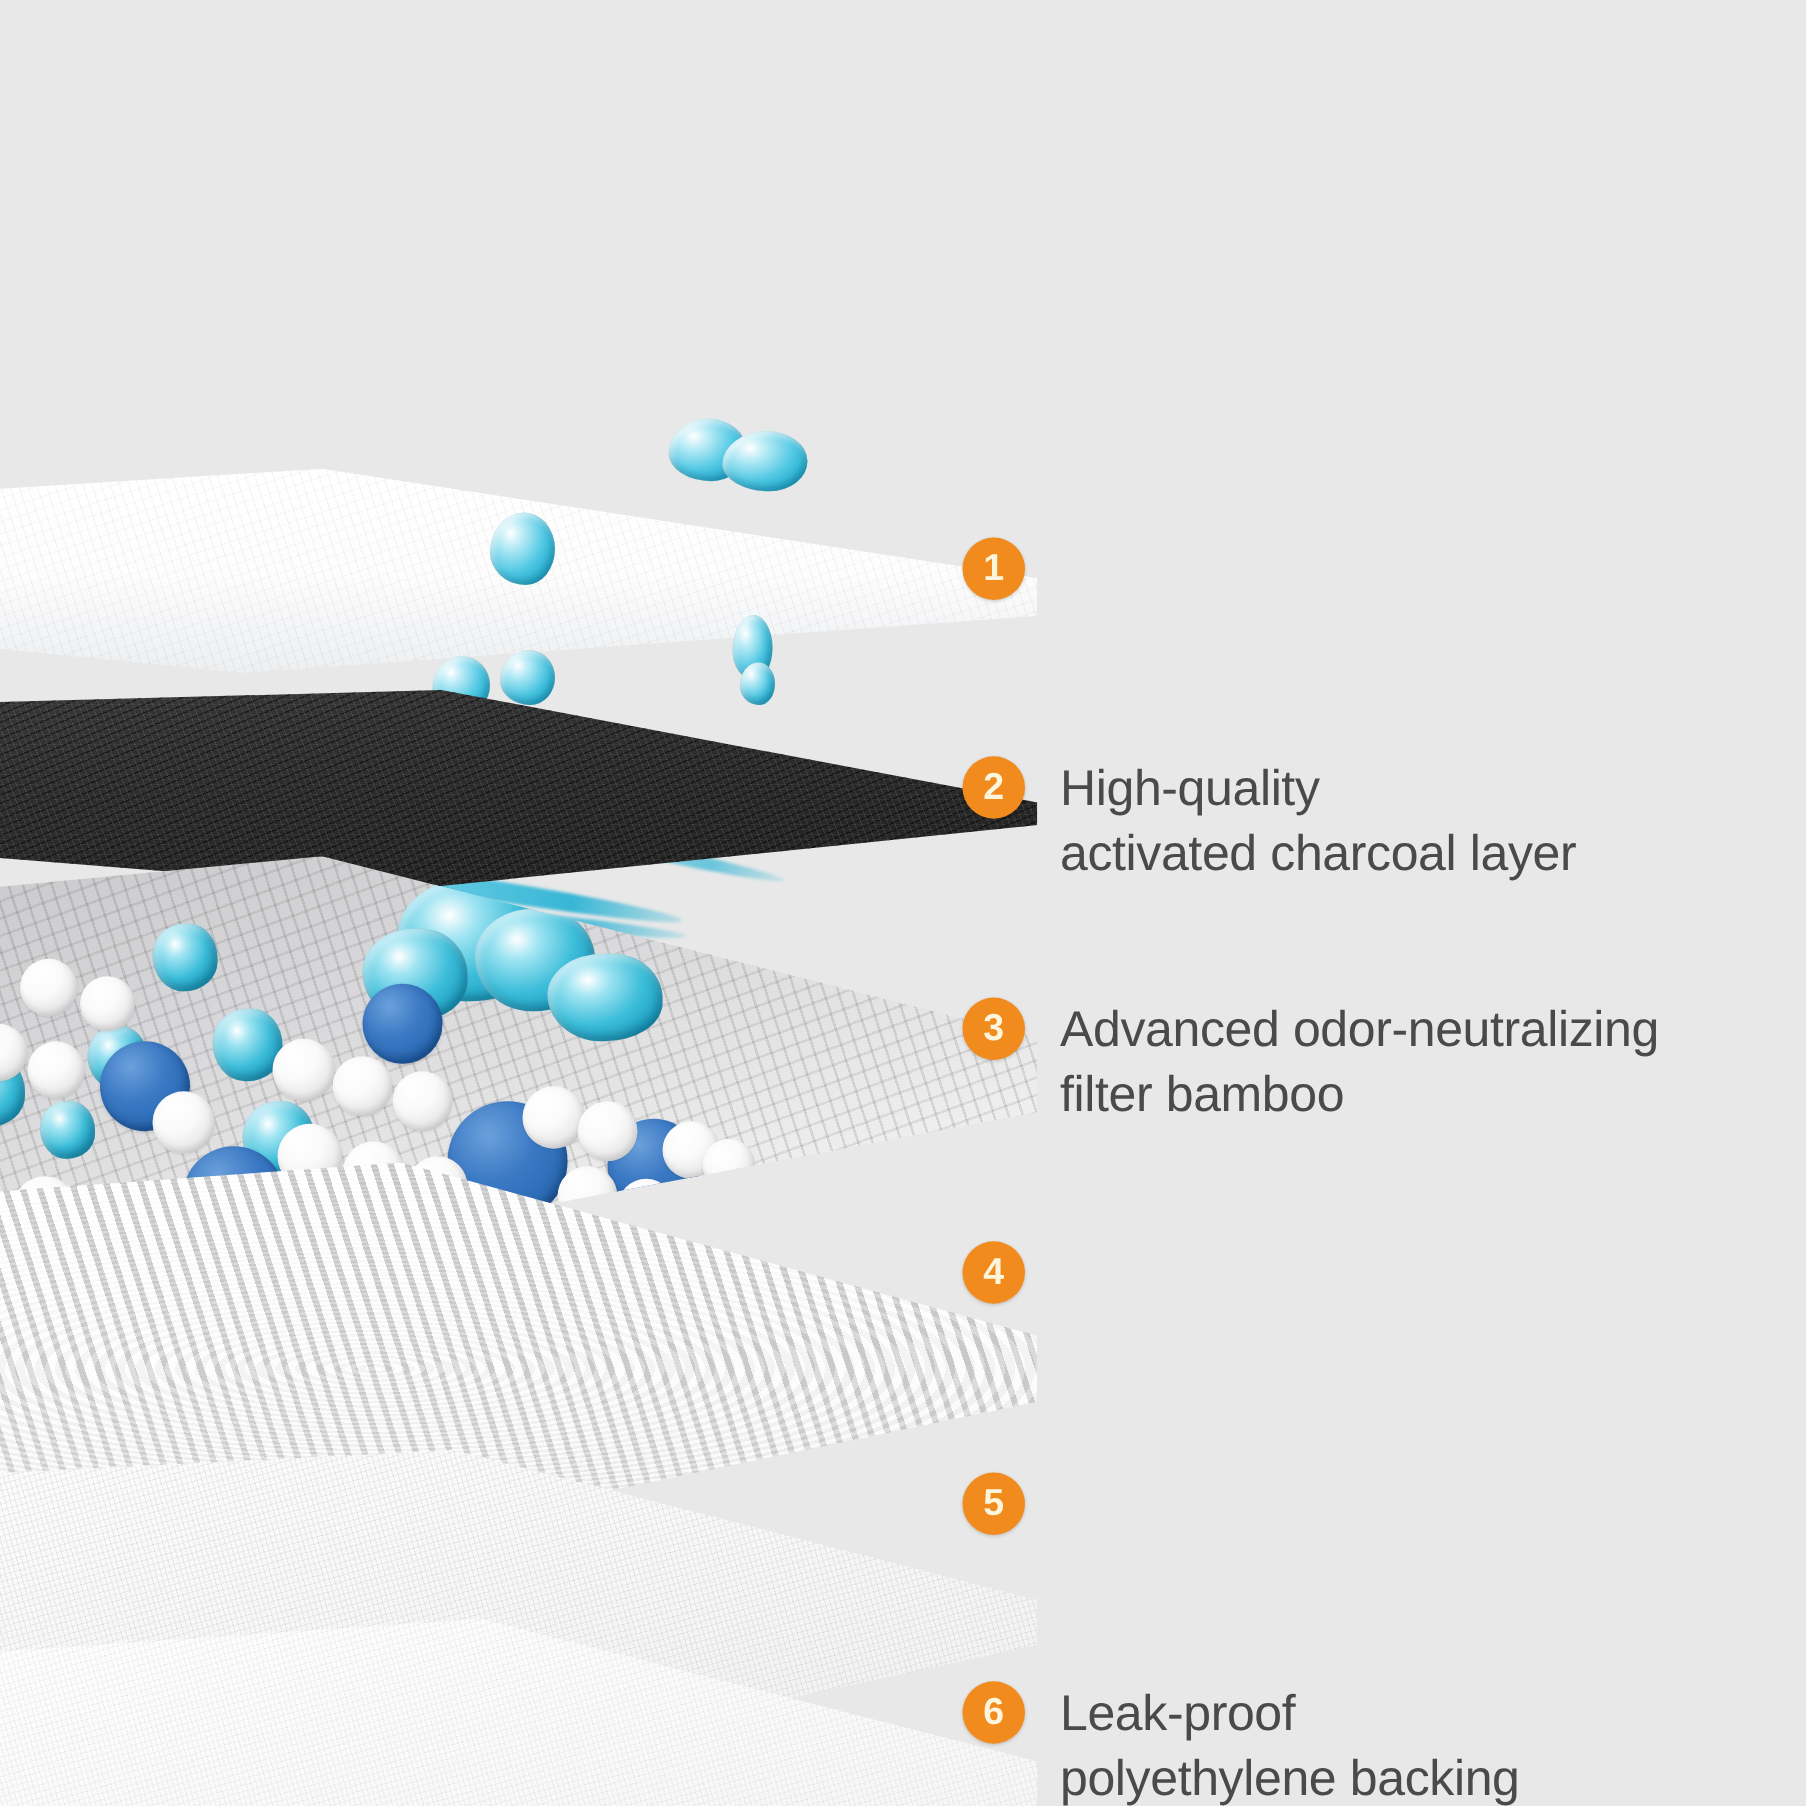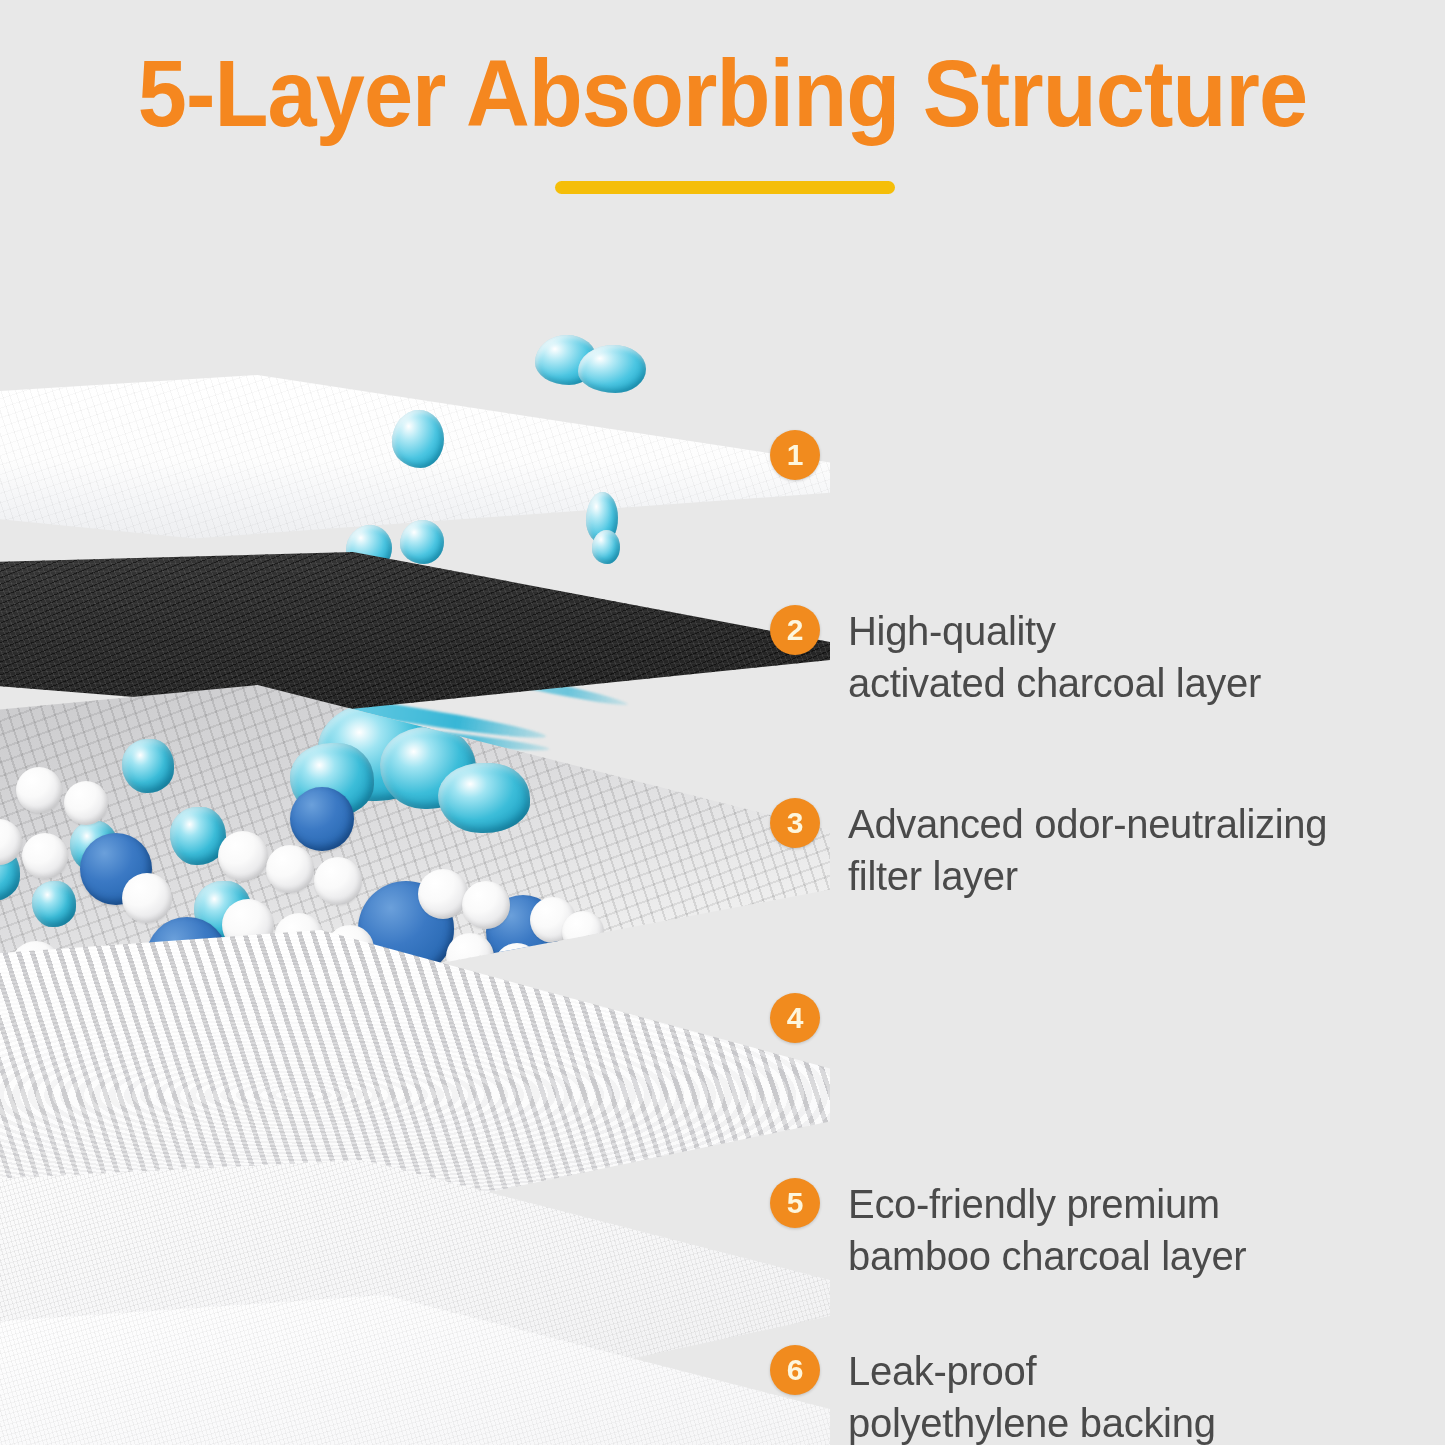--- a/index.html
+++ b/index.html
@@ -225,24 +225,20 @@
     font-weight:normal;
     letter-spacing:-0.3px;
     white-space:pre-line;
   }
 </style>
 </head>
 <body>
 
 <div id="page">
 
-  <div id="header">
-    <div id="title">5-Layer Absorbing Structure</div>
-    <div id="title-underline"></div>
-  </div>
 
   <div id="stage">
 
     <div class="layer" id="layer1"></div>
     <div id="layer1-tex"></div>
     <div class="streak" style="left:248px;top:475px;width:300px;height:16px;transform:rotate(9deg);"></div>
     <div class="streak" style="left:300px;top:500px;width:250px;height:12px;transform:rotate(6deg);opacity:.8;"></div>
     <div class="streak" style="left:430px;top:448px;width:200px;height:11px;transform:rotate(12deg);opacity:.7;"></div>
     <div class="drop" style="left:535px;top:105px;width:62px;height:50px;"></div>
     <div class="drop" style="left:578px;top:115px;width:68px;height:48px;"></div>
@@ -322,31 +318,29 @@
 
     <div class="callout" style="top:605px;">
       <div class="badge">2</div>
       <div class="callout-text">High-quality
 activated charcoal layer</div>
     </div>
 
     <div class="callout" style="top:798px;">
       <div class="badge">3</div>
       <div class="callout-text">Advanced odor-neutralizing
-filter layer</div>
+filter bamboo</div>
     </div>
 
     <div class="callout" style="top:993px;">
       <div class="badge">4</div>
     </div>
 
     <div class="callout" style="top:1178px;">
       <div class="badge">5</div>
-      <div class="callout-text">Eco-friendly premium
-bamboo charcoal layer</div>
     </div>
 
     <div class="callout" style="top:1345px;">
       <div class="badge">6</div>
       <div class="callout-text">Leak-proof
 polyethylene backing</div>
     </div>
 
   </div>
 

